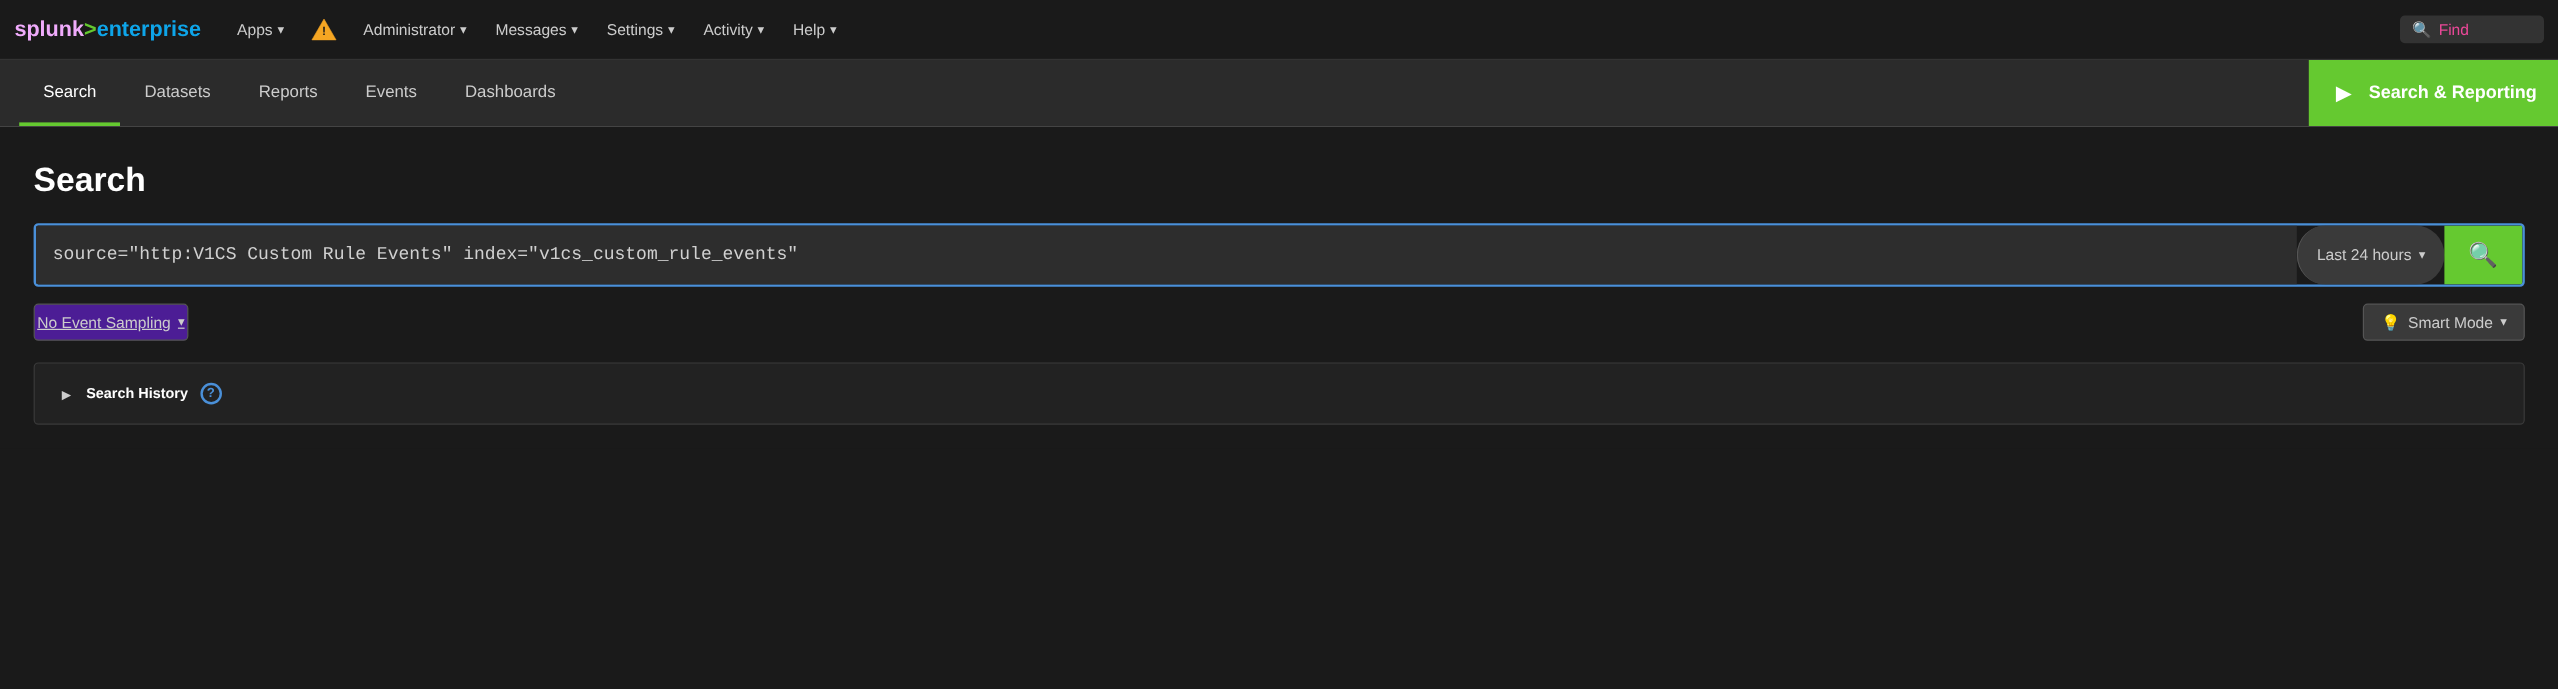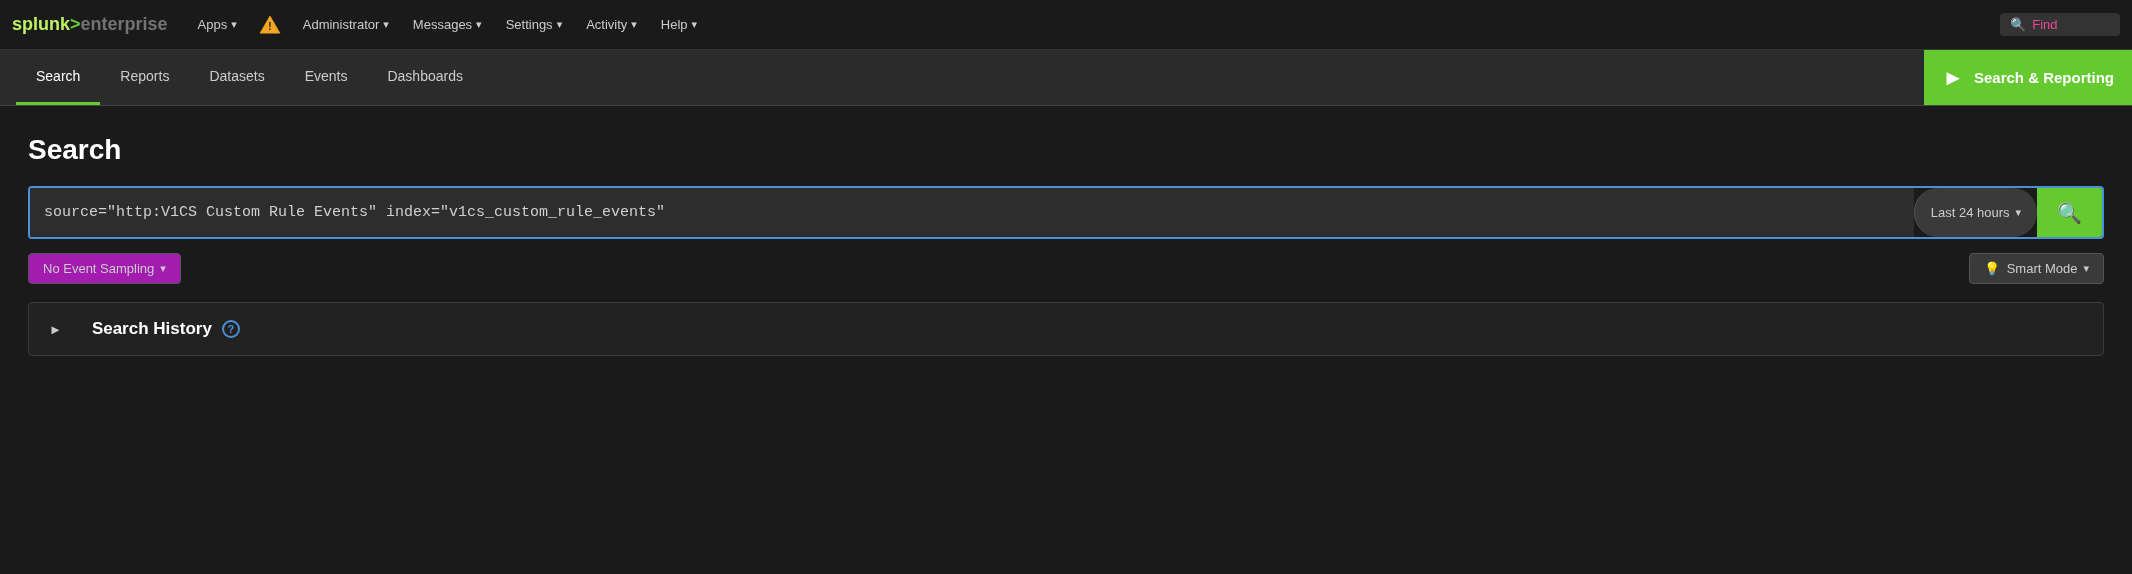--- a/index.html
+++ b/index.html
@@ -23,23 +23,23 @@
     .logo {
       display: flex;
       align-items: center;
       margin-right: 16px;
     }
     .logo-text {
       font-size: 18px;
       font-weight: bold;
       white-space: nowrap;
     }
-    .logo-splunk { color: #bef264; }
+    .logo-splunk { color: #f0abfc; }
     .logo-arrow { color: #65c930; }
-    .logo-enterprise { color: #737373; }
+    .logo-enterprise { color: #0ea5e9; }
 
     .top-nav-item {
       display: flex;
       align-items: center;
       color: #ccc;
       font-size: 13px;
       padding: 6px 10px;
       cursor: pointer;
       border-radius: 3px;
       white-space: nowrap;
@@ -178,28 +178,29 @@
     
     .controls-row {
       display: flex;
       align-items: center;
       justify-content: space-between;
       margin-bottom: 18px;
     }
     .pill-btn {
       display: flex;
       align-items: center;
-      background: #a21caf;
+      background: #4c1d95;
       border: 1px solid #555;
       border-radius: 4px;
       color: #ccc;
       font-size: 13px;
-      padding: 7px 14px;
+      padding: 7px 2px;
       cursor: pointer;
       gap: 6px;
+      text-decoration: underline;
     }
     .smart-mode-btn {
       display: flex;
       align-items: center;
       background: #3a3a3a;
       border: 1px solid #555;
       border-radius: 4px;
       color: #ccc;
       font-size: 13px;
       padding: 7px 14px;
@@ -216,24 +217,23 @@
       padding: 16px 20px;
     }
     .search-history-header {
       display: flex;
       align-items: center;
       gap: 10px;
       cursor: pointer;
     }
     .chevron-icon { color: #ccc; font-size: 13px; }
     .history-title {
-      font-size: 17px;
-      font-weight: bold;
-      color: #fff;
-      margin-left: 20px;
+      font-size: 12px;
+      font-weight: bold;
+      color: #fff;
     }
     .info-icon {
       display: inline-flex;
       align-items: center;
       justify-content: center;
       width: 18px;
       height: 18px;
       border-radius: 50%;
       border: 2px solid #4a90d9;
       color: #4a90d9;
@@ -293,24 +293,24 @@
     <span class="find-icon">🔍</span>
     <span class="find-text">Find</span>
   </div>
 </nav>
 
 <nav class="second-nav">
   <div class="second-nav-tab active">
     <span>Search</span>
   </div>
   <div class="second-nav-tab">
+    <span>Datasets</span>
+  </div>
+  <div class="second-nav-tab">
     <span>Reports</span>
-  </div>
-  <div class="second-nav-tab">
-    <span>Datasets</span>
   </div>
   <div class="second-nav-tab">
     <span>Events</span>
   </div>
   <div class="second-nav-tab">
     <span>Dashboards</span>
   </div>
   <div class="second-nav-spacer"></div>
   <div class="app-badge">
     <span class="app-badge-icon">►</span>

